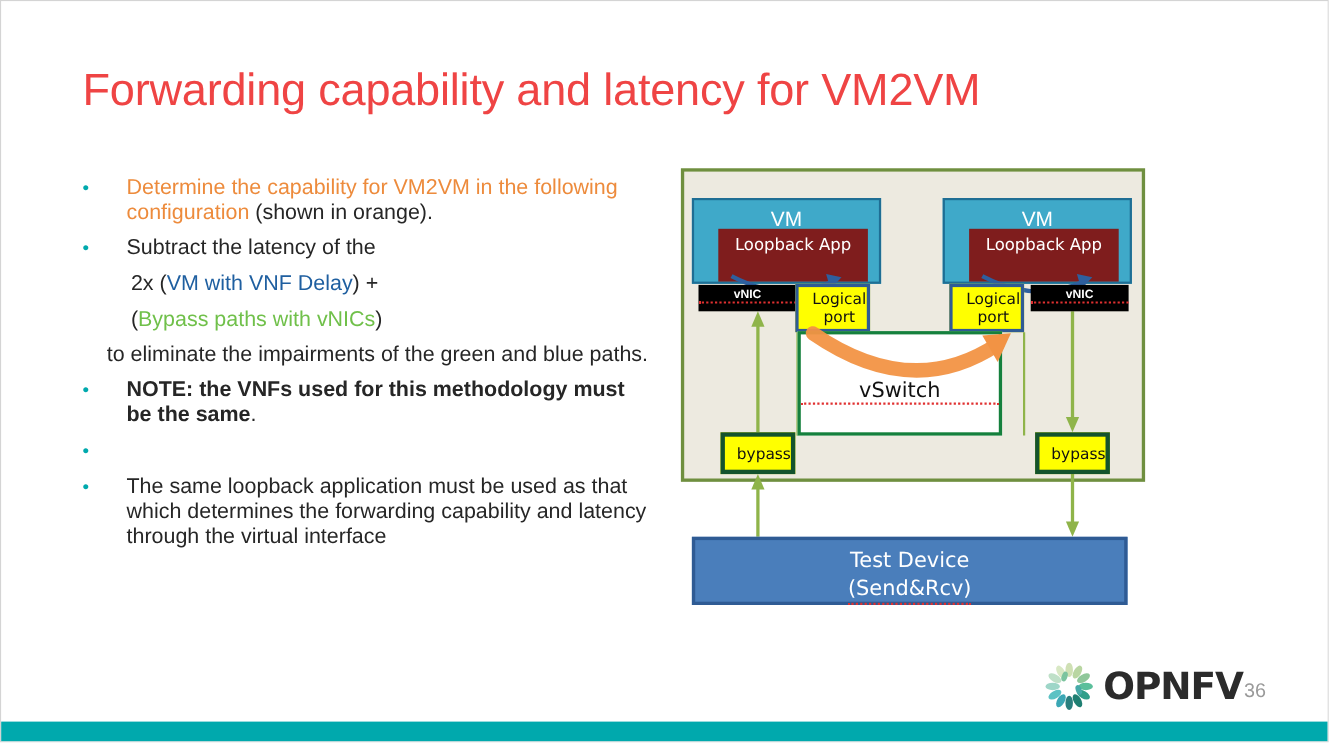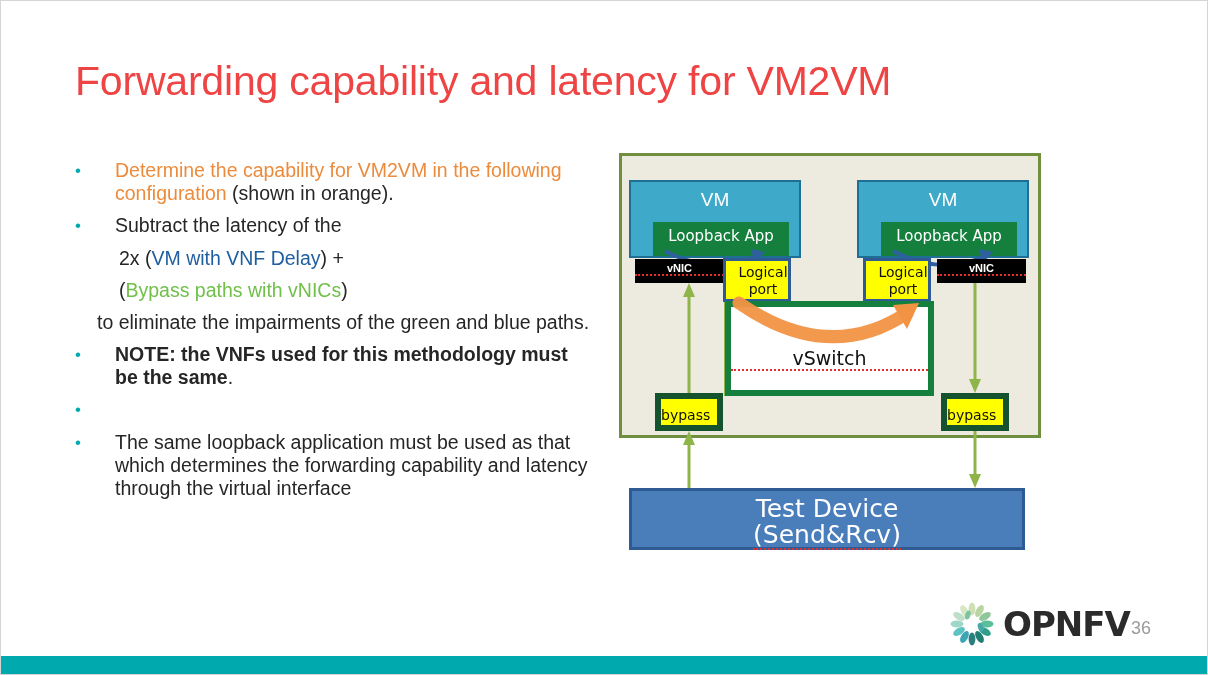--- a/index.html
+++ b/index.html
@@ -30,49 +30,49 @@
   .diagram{position:absolute;left:618px;top:152px;width:424px;height:406px;}
 
   .host{position:absolute;left:0;top:0;width:422px;height:285px;
         background:#EDEAE0;border:3px solid #6f8f3f;box-sizing:border-box;}
 
   .vm{position:absolute;width:172px;height:78px;background:#3FA9C9;
       border:2px solid #1F6E94;box-sizing:border-box;}
   .vm-l{left:10px;top:27px;}
   .vm-r{left:238px;top:27px;}
   .vm-label{position:absolute;top:7px;left:0;right:0;text-align:center;color:#ffffff;font-size:19px;}
-  .lb-bar{position:absolute;left:22px;right:10px;bottom:0;height:34px;background:#15803d;padding-left:16px;}
+  .lb-bar{position:absolute;left:22px;right:10px;bottom:0;height:48px;background:#7f1d1d;padding-left:16px;}
   .lb-txt{position:absolute;left:0;right:0;top:5px;text-align:center;color:#ffffff;font-size:15px;
           font-family:"DejaVu Sans",sans-serif;}
 
   .vnic{position:absolute;width:89px;height:24px;background:#000000;box-sizing:border-box;}
   .vnic-l{left:16px;top:106px;}
   .vnic-r{left:318px;top:106px;}
   .vnic-txt{position:absolute;left:0;right:0;top:3px;text-align:center;color:#ffffff;font-size:11px;font-weight:bold;}
 
   .lport{position:absolute;width:68px;height:44px;background:#FFFF00;border:3px solid #2F5B94;
          box-sizing:border-box;text-align:center;font-size:14px;line-height:17px;padding-top:3px;color:#111;
          font-family:"DejaVu Sans",sans-serif;padding-left:12px;}
   .lport-l{left:104px;top:105px;}
   .lport-r{left:244px;top:105px;}
 
-  .vswitch{position:absolute;left:106px;top:148px;width:209px;height:95px;background:#ffffff;
-           border:6px solid #15803d;box-sizing:border-box;text-decoration:underline;}
+  .vswitch{position:absolute;left:106px;top:148px;width:186px;height:95px;background:#ffffff;
+           border:3px solid #15803d;box-sizing:border-box;text-decoration:underline;}
   .vswitch-txt{position:absolute;left:0;right:0;top:40px;text-align:center;font-size:19px;color:#111;
                font-family:"DejaVu Sans",sans-serif;}
 
-  .bypass{position:absolute;width:68px;height:38px;background:#FFFF00;border:6px solid #14532d;
-          box-sizing:border-box;text-align:left;font-size:14px;line-height:32px;color:#111;
+  .bypass{position:absolute;width:68px;height:38px;background:#FFFF00;border:4px solid #14532d;
+          box-sizing:border-box;text-align:right;font-size:14px;line-height:32px;color:#111;
           font-family:"DejaVu Sans",sans-serif;}
   .bypass-l{left:36px;top:240px;}
   .bypass-r{left:322px;top:240px;}
 
   .testdev{position:absolute;left:10px;top:335px;width:396px;height:62px;background:#4A7EBB;
            border:3px solid #2F5B94;box-sizing:border-box;text-align:center;color:#ffffff;
-           font-size:25px;line-height:26px;padding-top:5px;font-family:"DejaVu Sans",sans-serif;}
+           font-size:19px;line-height:26px;padding-top:5px;font-family:"DejaVu Sans",sans-serif;}
 
   .svg-layer{position:absolute;left:0;top:0;width:424px;height:406px;pointer-events:none;}
 
   
   .logo{position:absolute;left:946px;top:600px;width:170px;height:46px;}
   .logo-word{position:absolute;left:56px;top:3px;font-size:34px;font-weight:bold;color:#2b2b2b;
              letter-spacing:-1px;font-family:"DejaVu Sans",sans-serif;}
   .pagenum{position:absolute;left:1130px;top:617px;font-size:18px;color:#9a9a9a;}
 </style>
 </head>

